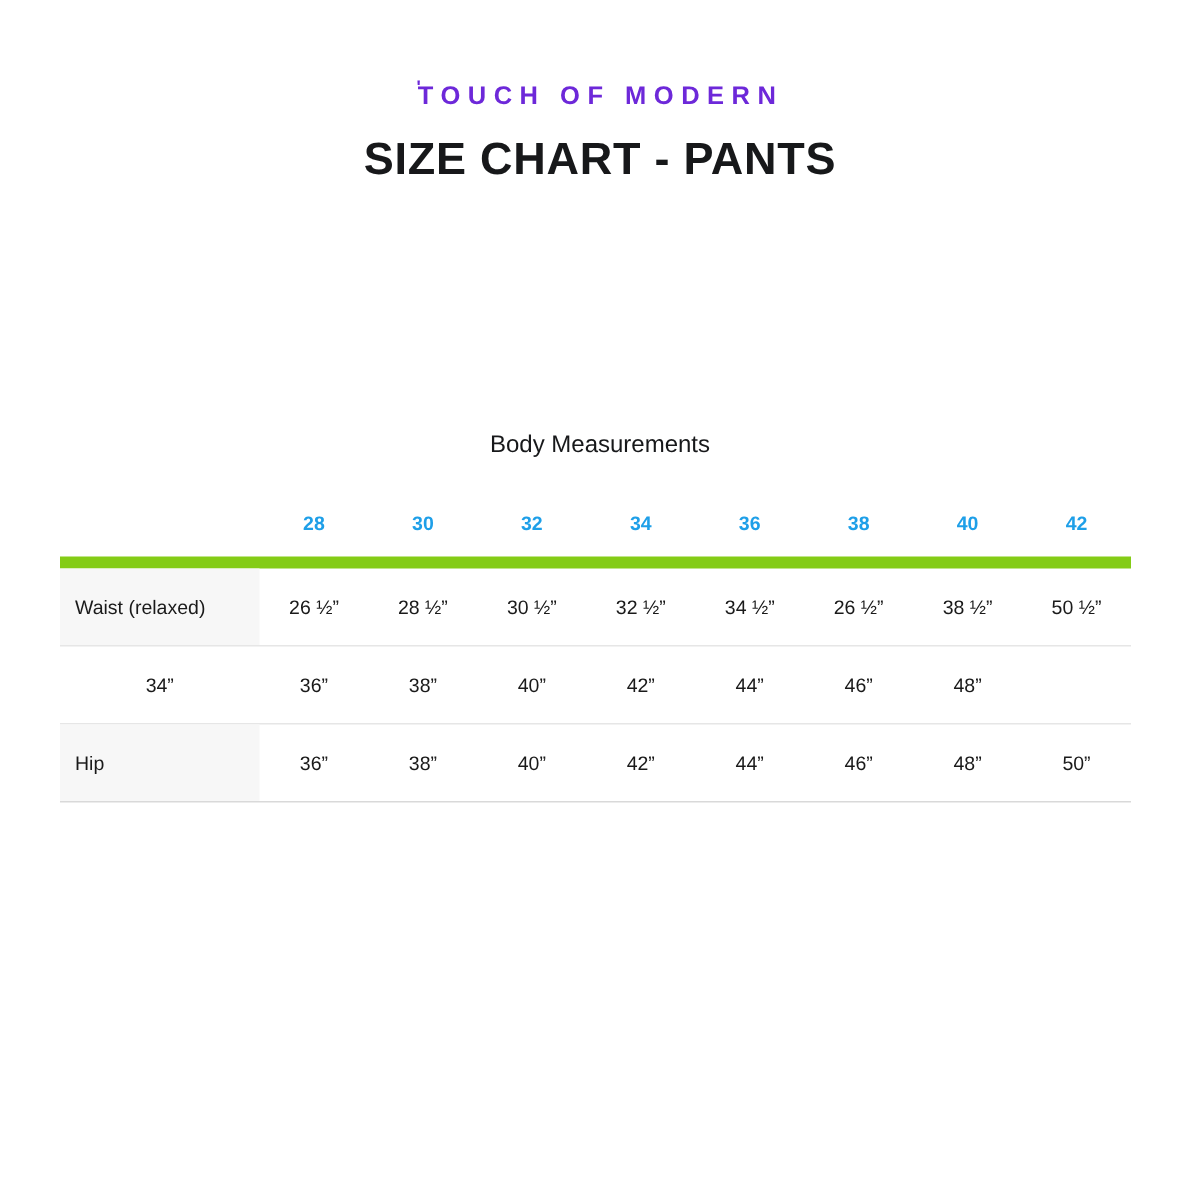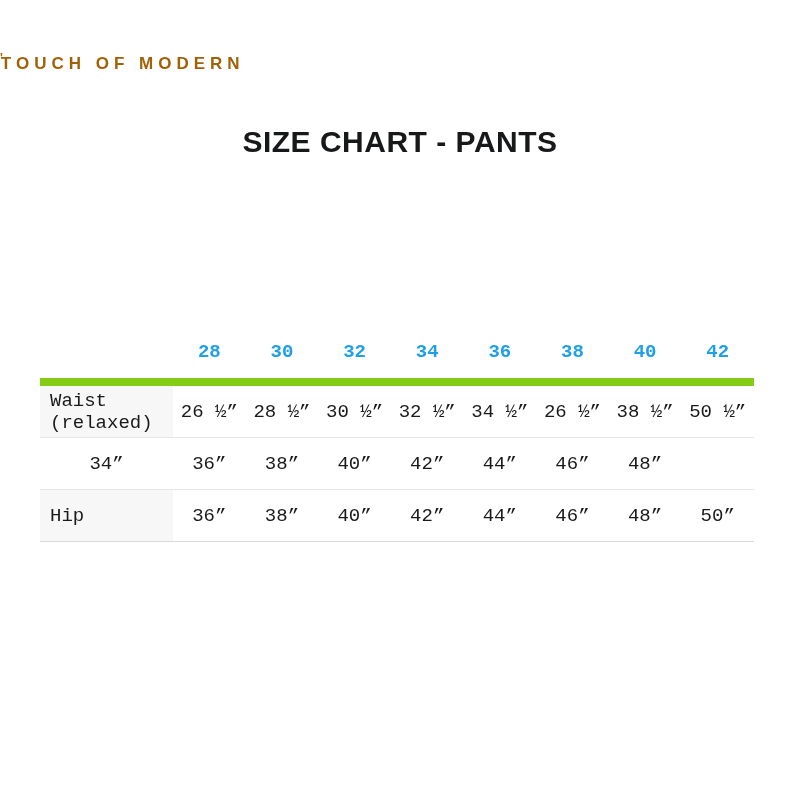--- a/index.html
+++ b/index.html
@@ -16,24 +16,25 @@
     color: #1a1a1a;
     overflow: hidden;
   }
 
   
   .logo {
     position: absolute;
     top: 54px;
     left: 0;
     width: 100%;
+    text-align: center;
     font-size: 17px;
     font-weight: 700;
     letter-spacing: 5px;
-    color: #a16207;
+    color: #6d28d9;
     white-space: nowrap;
   }
   .logo .tick {
     display: inline-block;
     font-size: 12px;
     vertical-align: top;
     position: relative;
     top: -3px;
     margin-right: -2px;
     letter-spacing: 0;
@@ -43,21 +44,20 @@
   .title {
     position: absolute;
     top: 90px;
     left: 0;
     width: 100%;
     text-align: center;
     font-size: 30px;
     font-weight: 600;
     letter-spacing: 0.5px;
     color: #17181a;
-    margin-top: 35px;
   }
 
   
   .caption {
     position: absolute;
     top: 288px;
     left: 0;
     width: 100%;
     text-align: center;
     font-size: 16px;
@@ -71,23 +71,22 @@
     left: 40px;
     width: 714px;
   }
   .trow {
     display: grid;
     grid-template-columns: 133px repeat(8, 1fr);
     align-items: center;
   }
   .trow .cell {
     text-align: center;
-    font-size: 19px;
+    font-size: 13px;
     color: #1a1a1a;
-    font-family: Liberation Mono, monospace;
   }
   .header-row {
     padding-bottom: 15px;
   }
   .header-row .hval {
     font-weight: 600;
     color: var(--accent, #1e9fe8);
   }
   .body-rows {
     border-top: 8px solid #84cc16;
@@ -124,20 +123,21 @@
 <body>
 
 <div class="page" style="--accent: #1e9fe8;">
 
   <div class="logo">
     <span class="tick">'</span><span>TOUCH OF MODERN</span>
   </div>
 
   <div class="title">SIZE CHART - PANTS</div>
 
+  <div class="caption">Body Measurements</div>
 
   <div class="size-table">
 
     <div class="trow header-row">
       <div class="cell"></div>
       <div class="cell hval">28</div>
       <div class="cell hval">30</div>
       <div class="cell hval">32</div>
       <div class="cell hval">34</div>
       <div class="cell hval">36</div>

